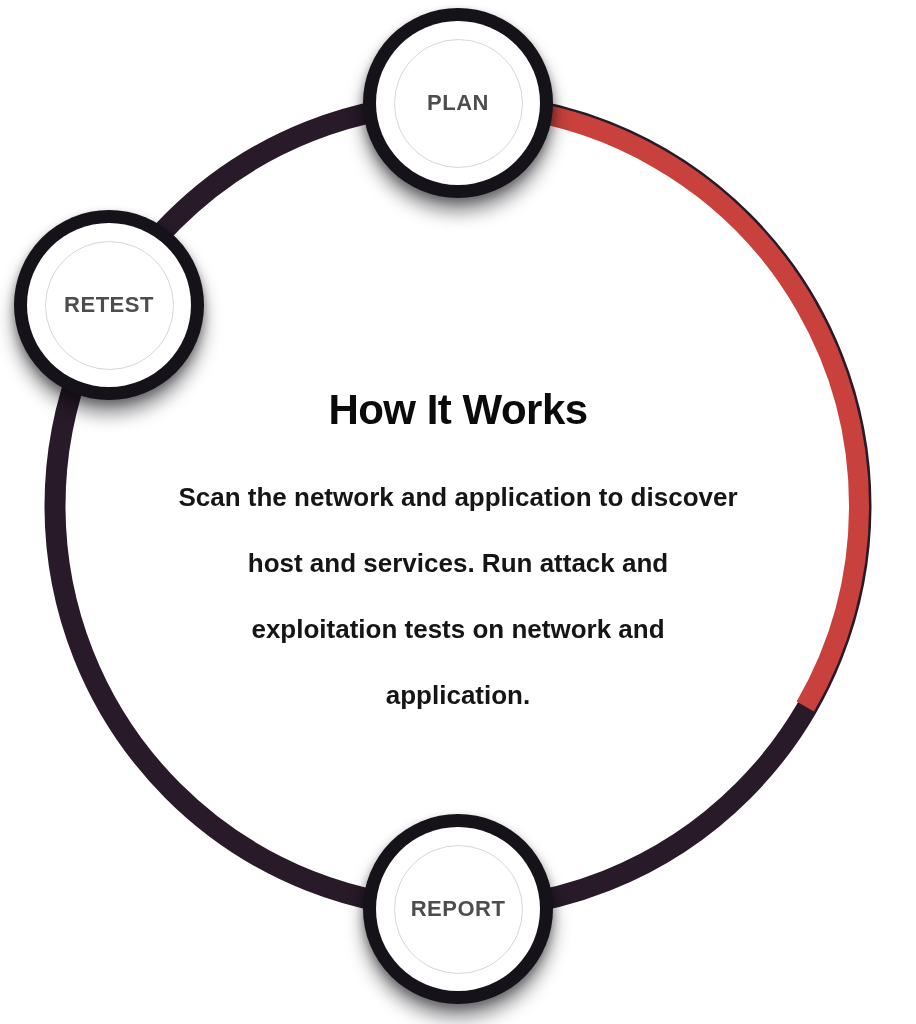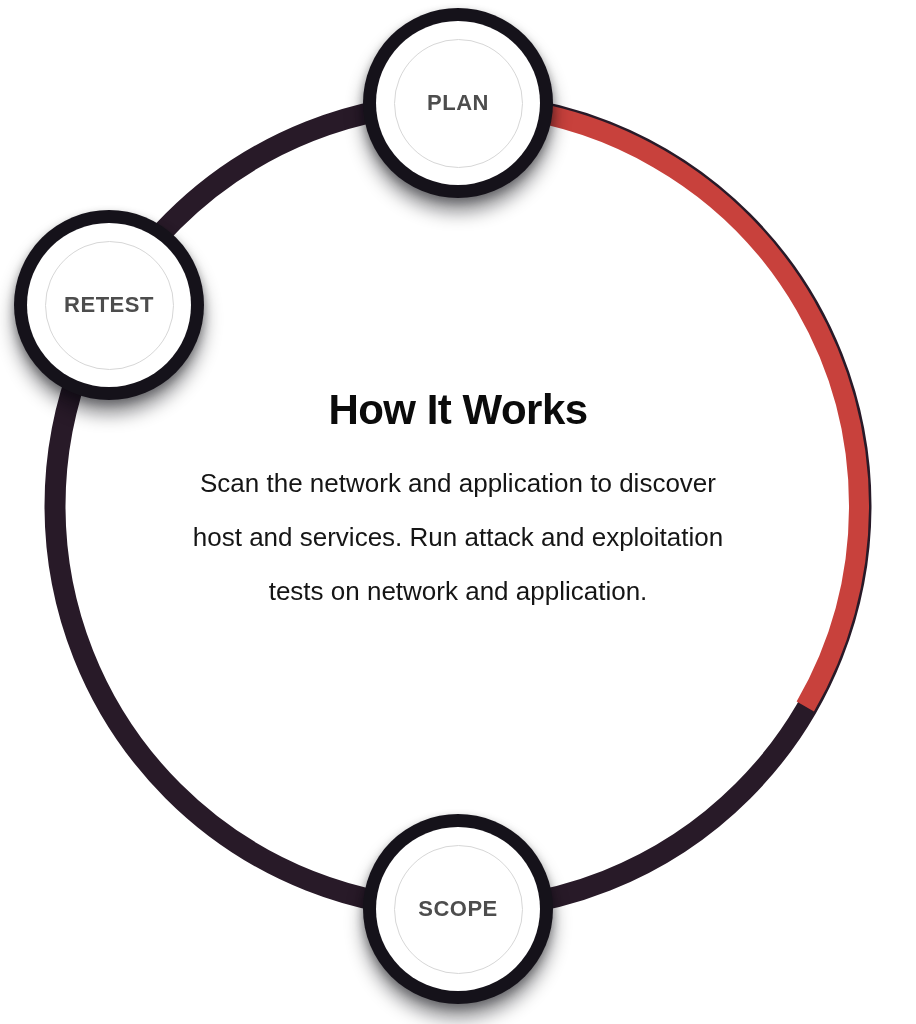--- a/index.html
+++ b/index.html
@@ -71,28 +71,28 @@
     position: absolute;
     left: 158px; top: 386px;
     width: 600px;
     text-align: center;
   }
   .center-title {
     font-size: 42px;
     font-weight: 800;
     color: var(--title-color);
     letter-spacing: -0.5px;
-    margin-bottom: 22px;
+    margin-bottom: 30px;
   }
   .center-desc {
     margin: 0 auto;
     width: 560px;
     font-size: 26px;
-    font-weight: 400;
-    line-height: 54px;
+    font-weight: 700;
+    line-height: 66px;
     color: var(--body-color);
   }
 </style>
 </head>
 <body>
 
 <div class="canvas">
 
   <svg class="ring-svg" viewBox="0 0 916 1024" aria-hidden="true">
     <circle cx="458" cy="506" r="403" fill="none" stroke="var(--ring-dark)" stroke-width="21"></circle>
@@ -105,21 +105,21 @@
         <span class="node-label">PLAN</span>
       </div>
     </div>
   </div>
 
 
 
   <div class="node node-report">
     <div class="node-inner">
       <div class="node-inner-ring">
-        <span class="node-label">SCOPE</span>
+        <span class="node-label">REPORT</span>
       </div>
     </div>
   </div>
 
 
   <div class="node node-retest">
     <div class="node-inner">
       <div class="node-inner-ring">
         <span class="node-label">RETEST</span>
       </div>

